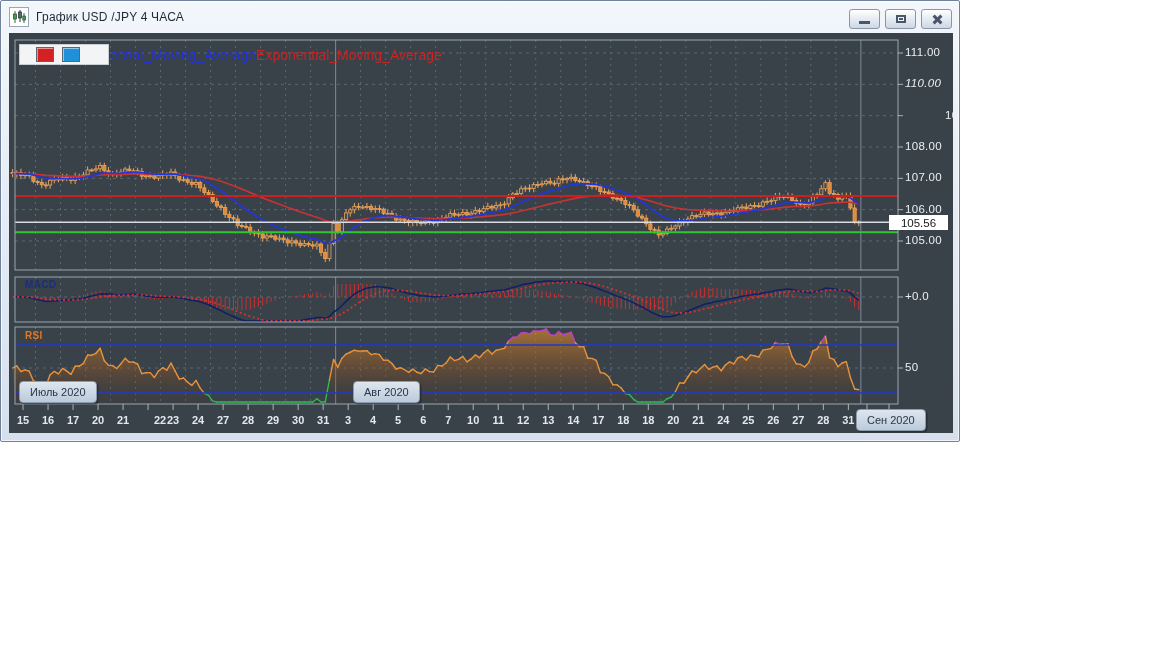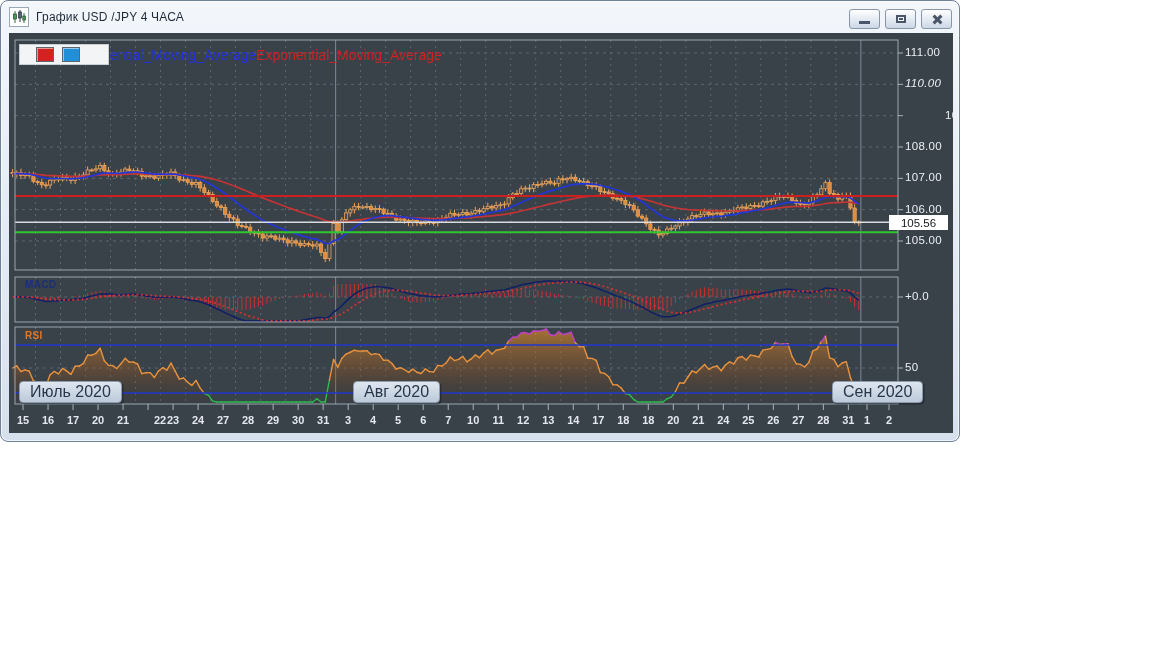--- a/index.html
+++ b/index.html
@@ -2,21 +2,21 @@
 <html><head>
 <meta charset="utf-8">
 <style>
   html,body{margin:0;padding:0;}
   body{width:1152px;height:648px;background:#ffffff;overflow:hidden;
        font-family:"Liberation Sans",sans-serif;position:relative;}
 
   
   .win{position:absolute;left:0;top:0;width:958px;height:440px;
        background:linear-gradient(#f3f7fc,#d6e0ed);
-       border:1px solid #70829a;border-radius:8px;
+       border:1px solid #70829a;border-radius:2px;
        box-shadow:inset 0 0 0 1px rgba(255,255,255,.65);}
   .titlebar{position:absolute;left:0;top:0;right:0;height:31px;
        display:flex;align-items:center;padding-left:8px;cursor:default;}
   .ticon{width:18px;height:18px;background:#fff;border:1px solid #9aa7b6;
        display:flex;align-items:center;justify-content:center;}
   .title{font-size:12px;color:#1f2a38;margin-left:7px;letter-spacing:.2px;}
   .winbtns{position:absolute;right:7px;top:8px;display:flex;gap:5px;}
   .wbtn{width:29px;height:18px;border:1px solid #8896a8;border-radius:3px;
        background:linear-gradient(#ffffff,#e2e9f1 55%,#cdd8e5);
        display:flex;align-items:center;justify-content:center;cursor:pointer;}
@@ -32,21 +32,21 @@
   .client{position:absolute;left:8px;top:32px;width:944px;height:400px;
        background:#394149;overflow:hidden;}
   #chart-svg{position:absolute;left:0;top:0;}
 
   .plabel{position:absolute;font-size:11.5px;color:#eceff2;letter-spacing:.3px;}
   .dlabel{position:absolute;top:381px;font-size:11px;font-weight:700;color:#e2e8ee;transform:translateX(-50%);}
   .pricebox{position:absolute;left:880px;top:182px;width:59px;height:15px;background:#ffffff;
        color:#15181c;font-size:11.5px;display:flex;align-items:center;justify-content:center;}
   .monthbox{position:absolute;top:348px;height:20px;padding:0 10px;
        background:linear-gradient(#dee6ef,#bccada);border:1px solid #8b9cae;border-radius:4px;
-       color:#27364a;font-size:16px;display:flex;align-items:center;white-space:nowrap;
+       color:#27364a;font-size:11px;display:flex;align-items:center;white-space:nowrap;
        box-shadow:1.5px 1.5px 0 rgba(10,15,20,.35);}
   .legendbox{position:absolute;left:10px;top:11px;width:90px;height:21px;background:#f3f4f6;
        border:1px solid #c9ced3;display:flex;align-items:center;gap:8px;padding-left:16px;box-sizing:border-box;}
   .sq{width:16px;height:13px;border:1px solid #5c646d;box-shadow:inset 1px 1px 0 rgba(255,255,255,.5);cursor:pointer;}
   .legtext{position:absolute;left:101px;top:14px;font-size:14px;white-space:nowrap;letter-spacing:0;}
   .ind-title{position:absolute;font-size:10px;font-weight:700;letter-spacing:.3px;}
   #macd-title{left:16px;top:246px;}
   #rsi-title{left:16px;top:297px;}
   #macd-zero{left:896px;top:257px;}
   #rsi-50{left:896px;top:328px;}
@@ -1133,16 +1133,16 @@
         <span class="dlabel" style="left: 764.351px;">26</span>
         <span class="dlabel" style="left: 789.362px;">27</span>
         <span class="dlabel" style="left: 814.373px;">28</span>
         <span class="dlabel" style="left: 839.384px;">31</span>
         <span class="dlabel" style="left: 858px;">1</span>
         <span class="dlabel" style="left: 880px;">2</span>
       </div>
     <div id="months">
         <div class="monthbox" style="left: 10px;">Июль 2020</div>
         <div class="monthbox" style="left: 344px;">Авг 2020</div>
-        <div class="monthbox" style="left: 823px;">Сен 2020</div>
+        <div class="monthbox" style="left: 847px; margin-top: 28px;">Сен 2020</div>
       </div>
   </div>
 </div>
 
 </body></html>

